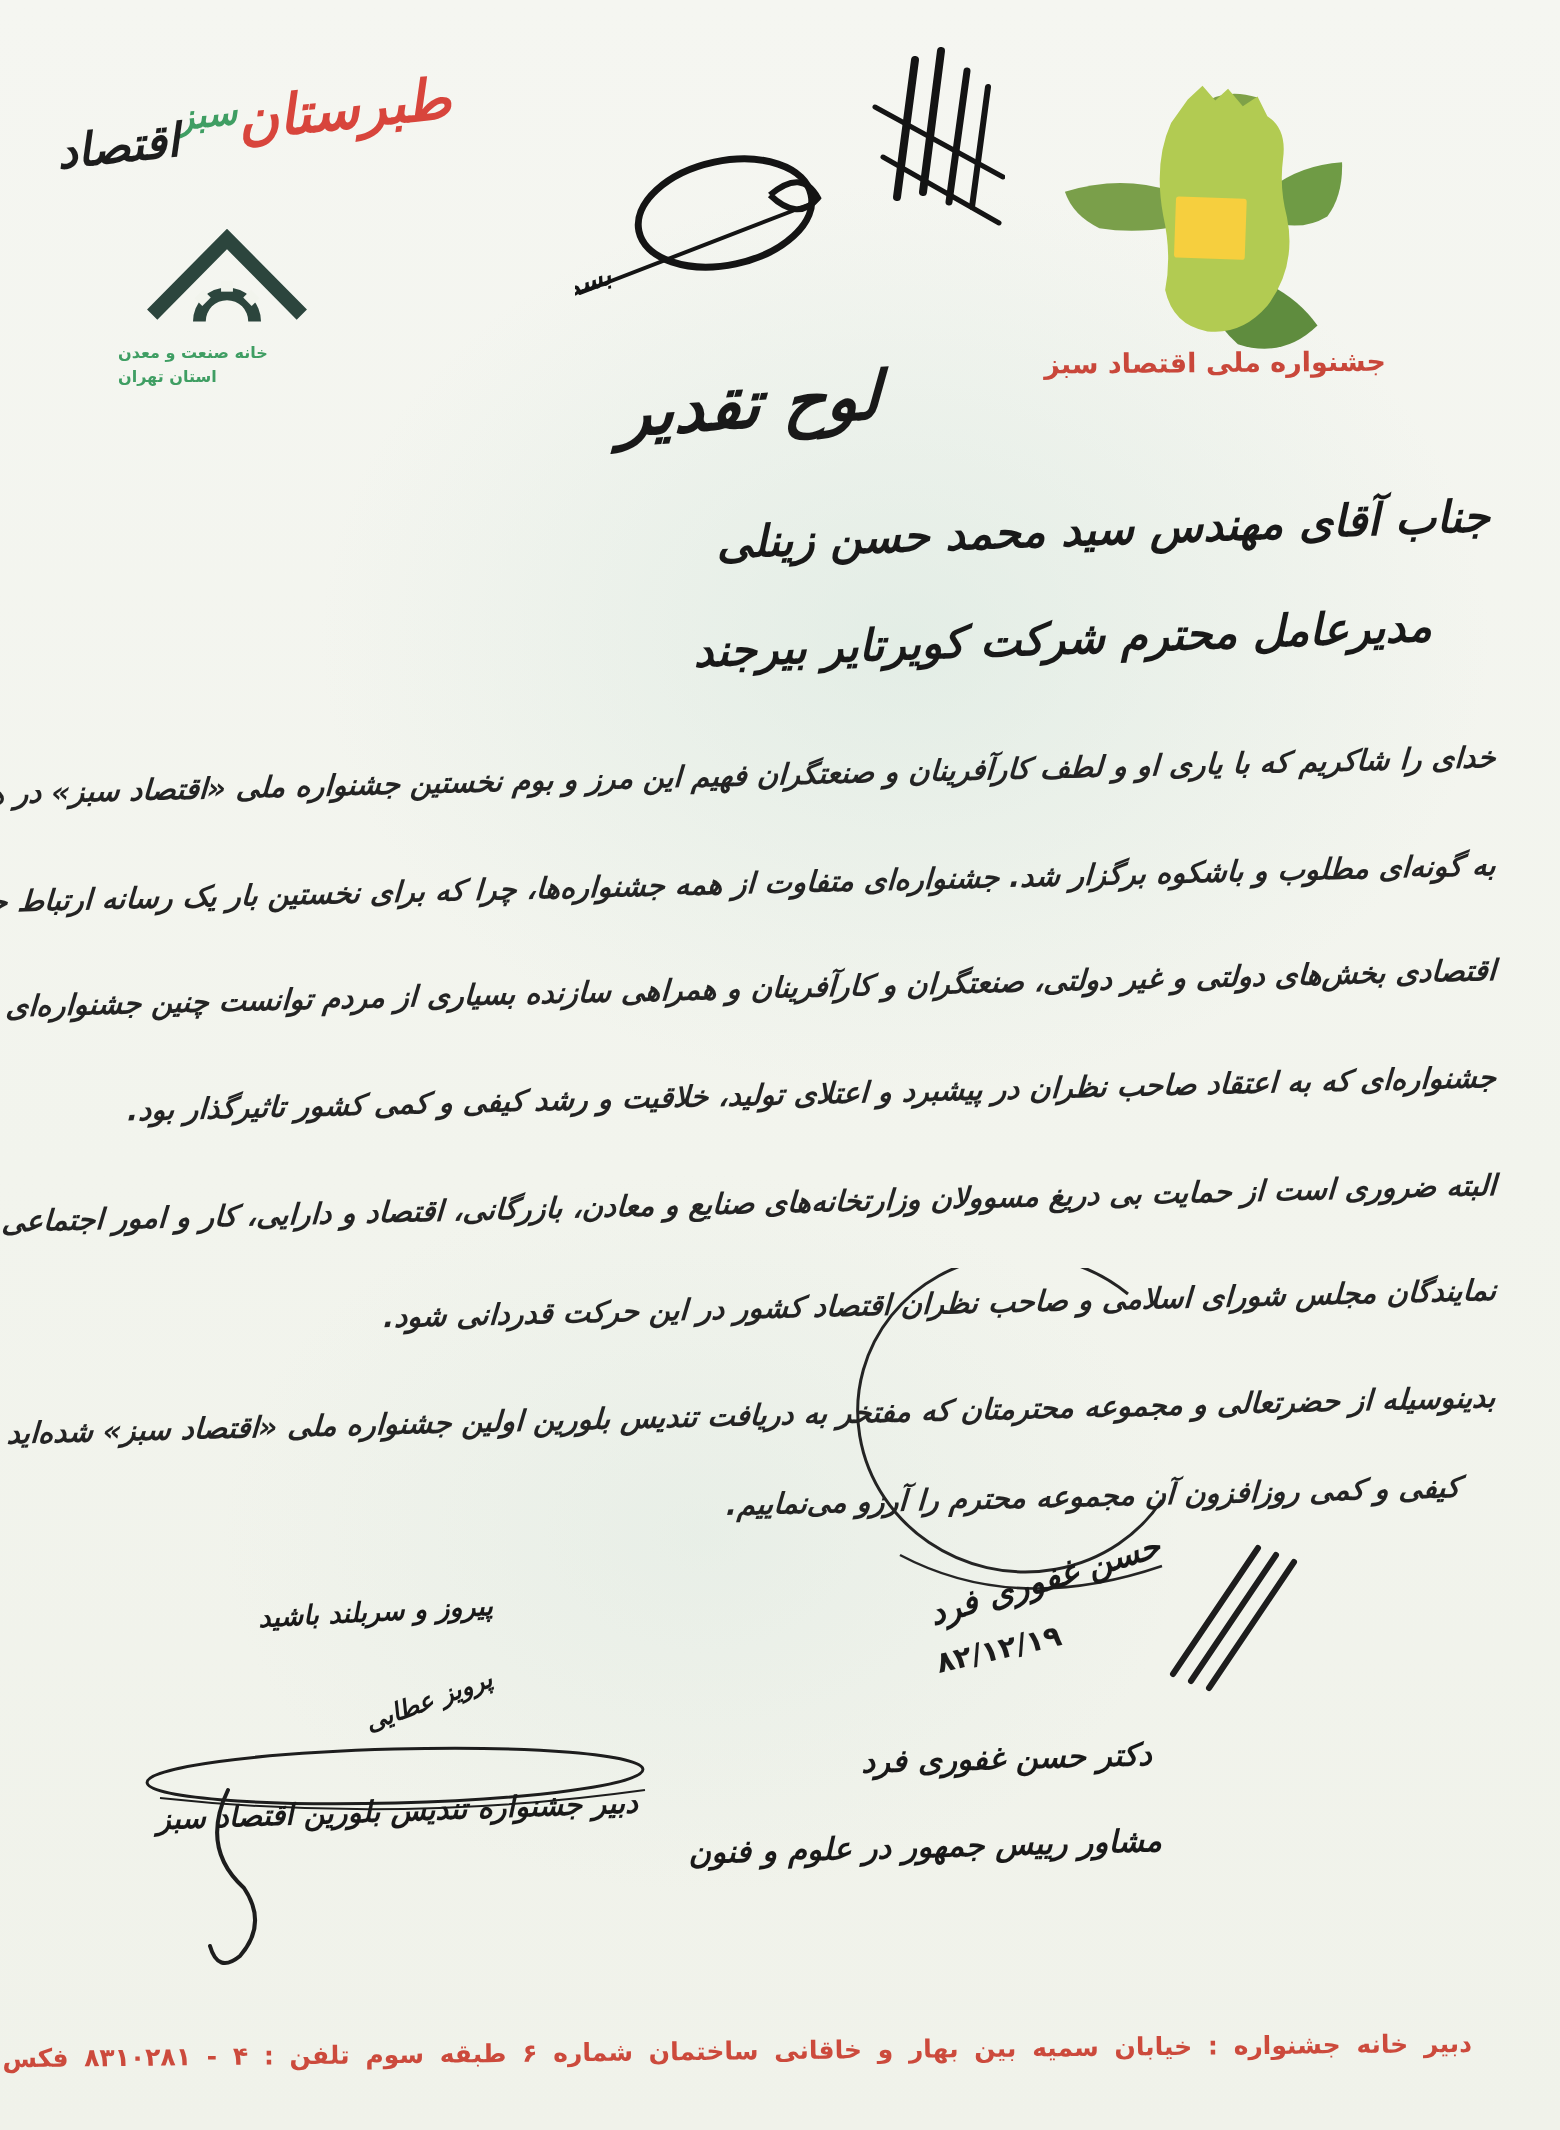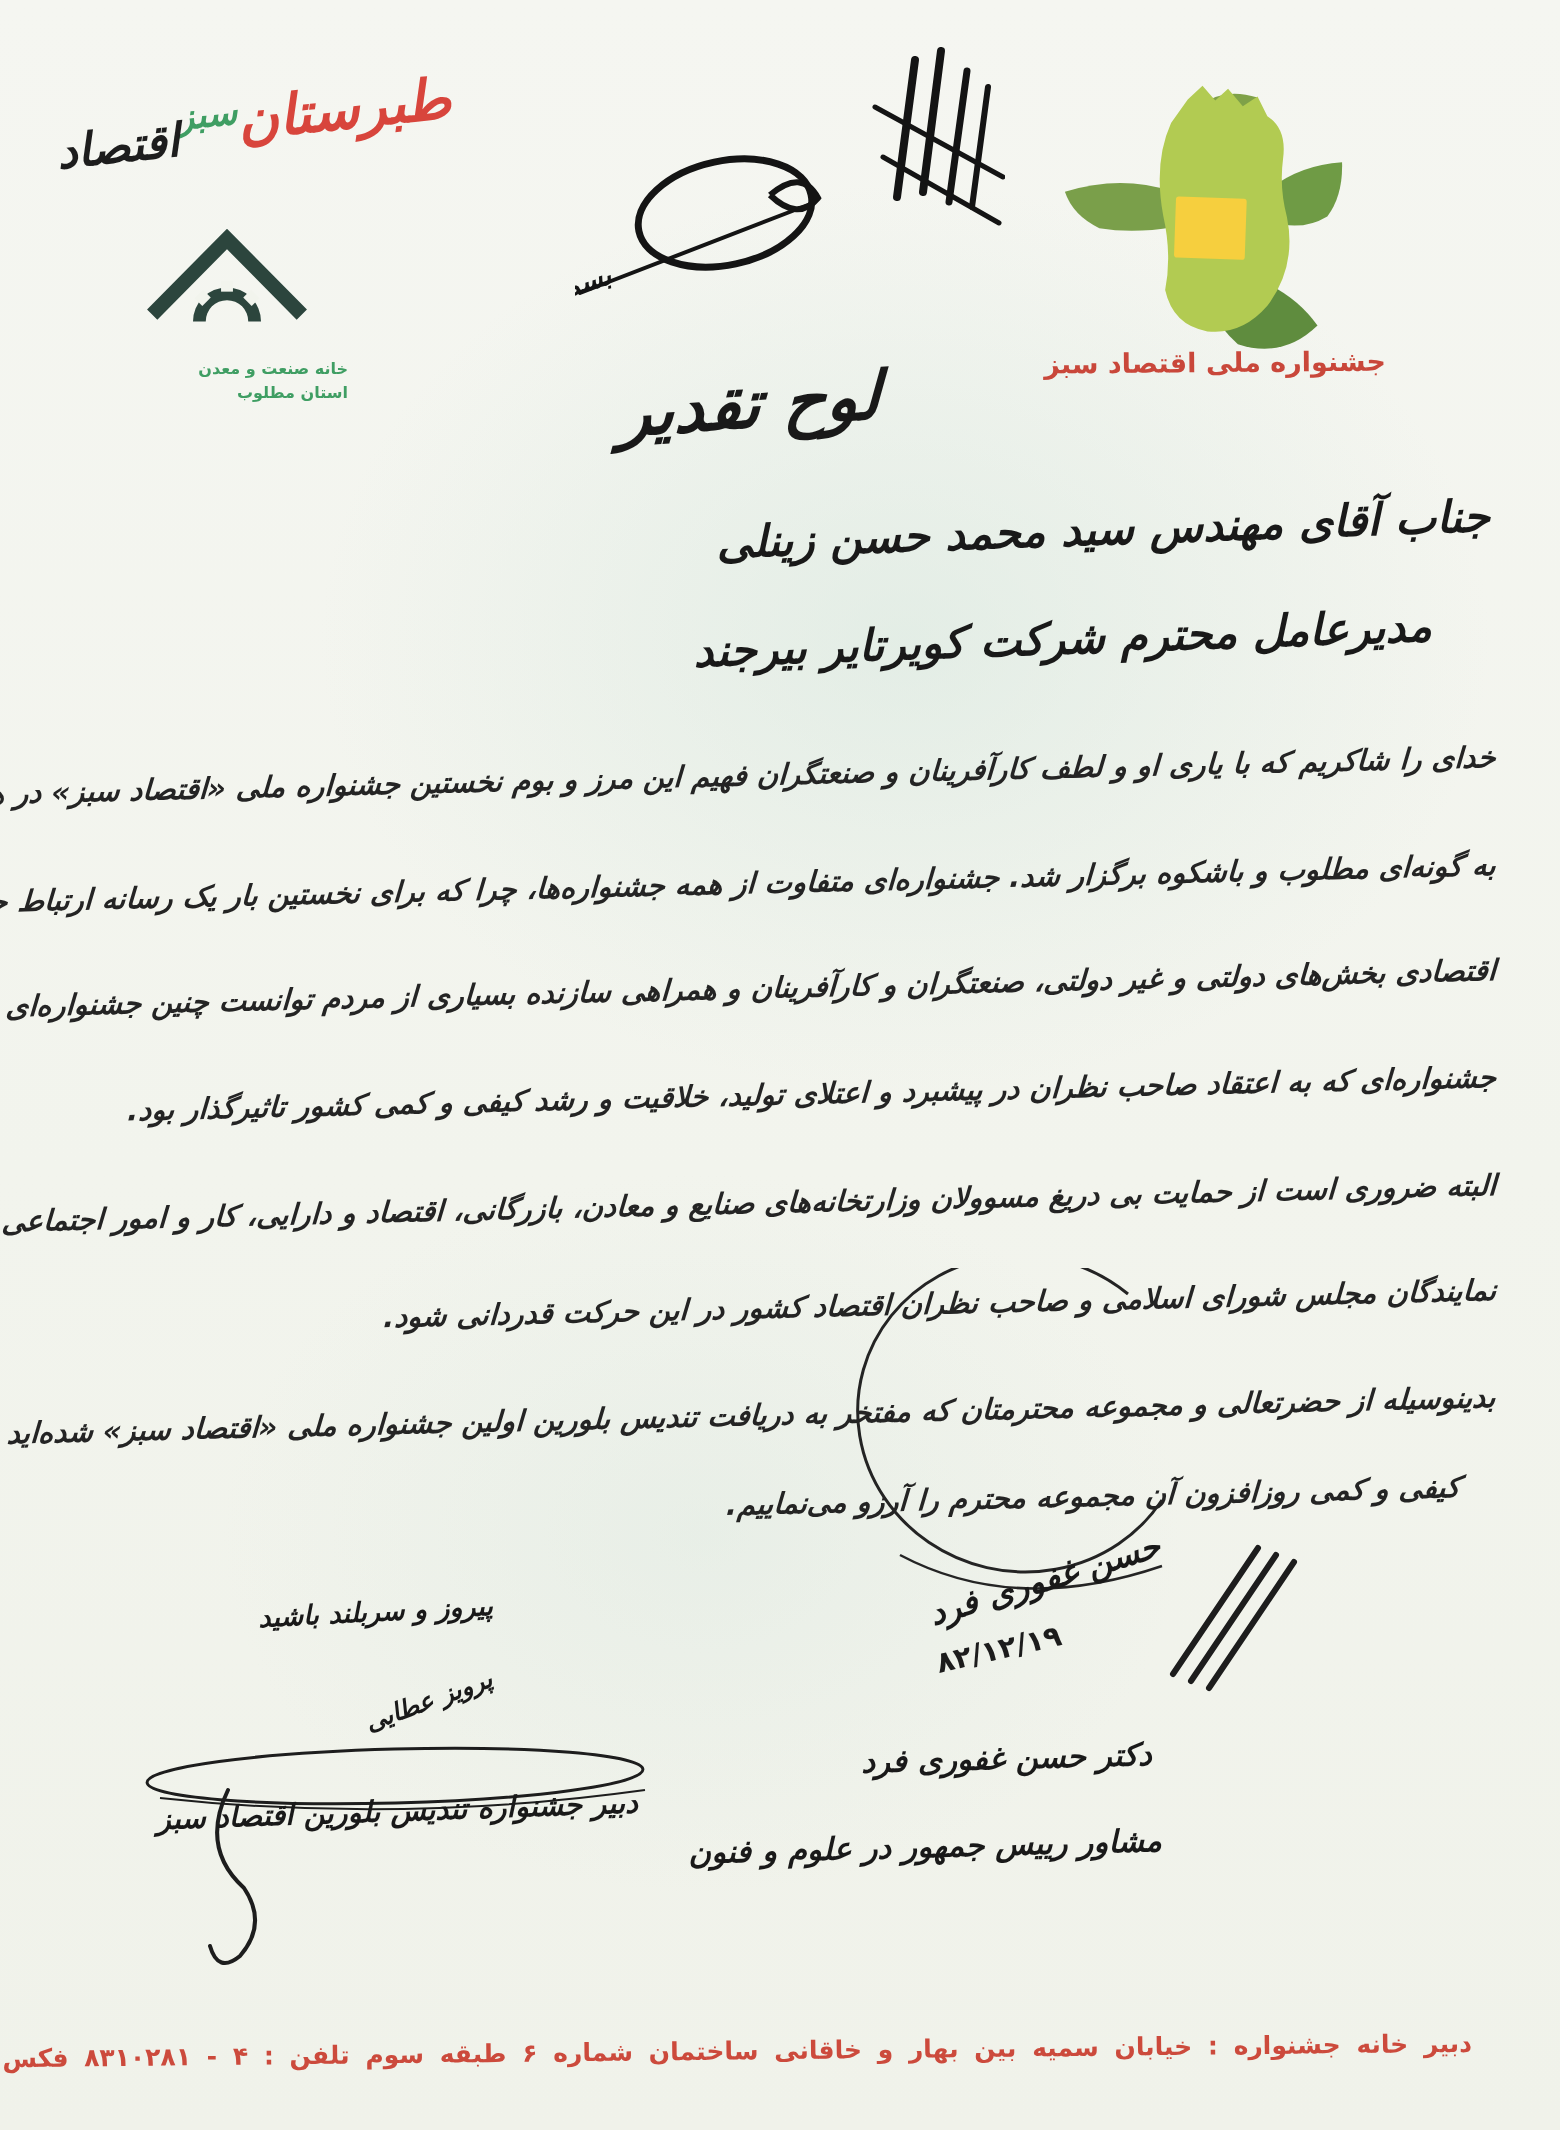--- a/index.html
+++ b/index.html
@@ -12,21 +12,21 @@
     font-family:"DejaVu Sans", sans-serif;
     color:#1c1c1c;
   }
   .abs{position:absolute;}
   .fa{direction:rtl;unicode-bidi:plaintext;white-space:nowrap;}
   
   .masthead{left:38px;top:86px;width:430px;text-align:center;transform:rotate(-6deg);font-weight:bold;font-style:italic;}
   .mast-red{font-size:56px;color:#d8453c;}
   .mast-green{font-size:36px;color:#3f9e63;position:relative;top:-16px;margin:0 -6px;}
   .mast-black{font-size:46px;color:#1d1d1d;position:relative;top:10px;}
-  .house-caption{left:118px;top:341px;width:230px;text-align:right;color:#3f9e63;font-size:16px;font-weight:bold;line-height:1.5;margin-top:16px;}
+  .house-caption{left:118px;top:341px;width:230px;text-align:left;color:#3f9e63;font-size:16px;font-weight:bold;line-height:1.5;}
   
   .festival-caption{left:1015px;top:347px;width:400px;text-align:center;color:#c9473a;font-size:27px;font-weight:bold;transform:rotate(-0.5deg);}
   
   .hand{font-style:italic;font-weight:bold;color:#191919;}
   .title{left:515px;top:366px;width:470px;text-align:center;font-size:66px;transform:rotate(-4deg) skewX(-6deg);}
   .recipient1{right:70px;top:490px;font-size:44px;transform:rotate(-2deg);transform-origin:right center;}
   .recipient2{right:128px;top:600px;font-size:44px;transform:rotate(-2deg);transform-origin:right center;}
   .body-line{right:64px;font-size:29px;font-style:italic;font-weight:600;color:#242424;
              transform:rotate(-1.4deg) skewX(-4deg);transform-origin:right center;}
   .farewell{left:258px;top:1596px;font-size:27px;transform:rotate(-3deg);}
@@ -53,21 +53,21 @@
 
   <svg class="abs" style="left:142px;top:226px;" width="170" height="116" viewBox="0 0 200 132">
     <path d="M12,102 L100,13 L188,102" fill="none" stroke="#2c453d" stroke-width="17" stroke-linejoin="miter"></path>
     <path d="M60,110 A40,40 0 1 1 140,110 L125,110 A25,25 0 1 0 75,110 Z" fill="#2c453d"></path>
     <rect x="93" y="62" width="14" height="13" fill="#f2f4ed"></rect>
     <rect x="64" y="76" width="14" height="13" fill="#f2f4ed" transform="rotate(-45 71 82)"></rect>
     <rect x="122" y="76" width="14" height="13" fill="#f2f4ed" transform="rotate(45 129 82)"></rect>
   </svg>
   <div class="abs house-caption fa">
     <div>خانه صنعت و معدن</div>
-    <div>استان مطلوب</div>
+    <div>استان تهران</div>
   </div>
 
   <svg class="abs" style="left:575px;top:45px;" width="430" height="255" viewBox="0 0 430 255">
     <path d="M5,248 L238,158" stroke="#141414" stroke-width="4" fill="none" stroke-linecap="round"></path>
     <ellipse cx="150" cy="168" rx="88" ry="52" fill="none" stroke="#141414" stroke-width="7" transform="rotate(-12 150 168)"></ellipse>
     <path d="M195,150 q 32,-27 48,3 q -20,24 -48,-3" fill="none" stroke="#141414" stroke-width="6"></path>
     <path d="M340,15 L322,152" stroke="#141414" stroke-width="8" stroke-linecap="round" fill="none"></path>
     <path d="M366,6  L348,147" stroke="#141414" stroke-width="8" stroke-linecap="round" fill="none"></path>
     <path d="M392,26 L374,157" stroke="#141414" stroke-width="7" stroke-linecap="round" fill="none"></path>
     <path d="M413,42 L397,162" stroke="#141414" stroke-width="6" stroke-linecap="round" fill="none"></path>

